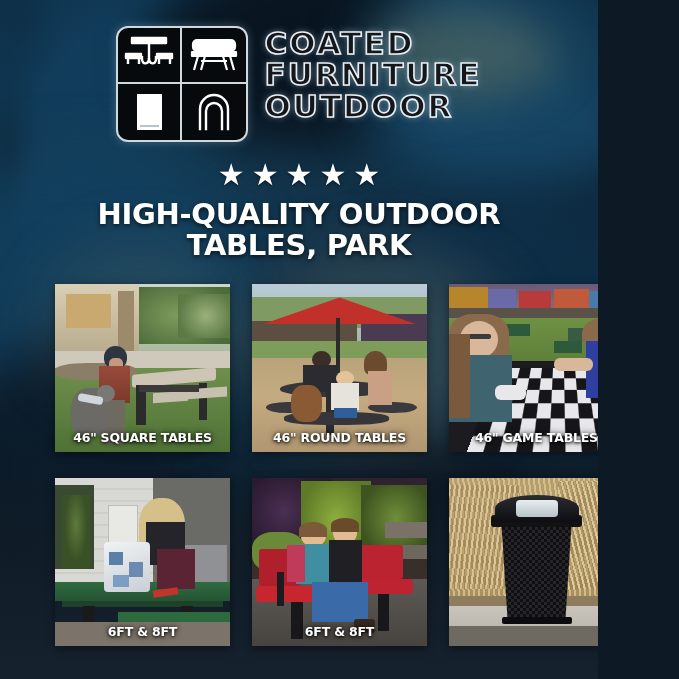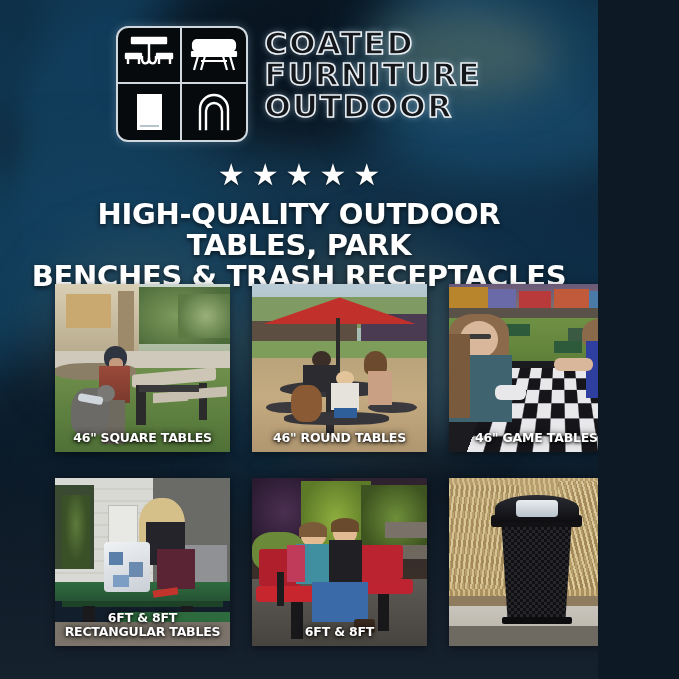--- a/index.html
+++ b/index.html
@@ -198,21 +198,20 @@
     <div class="stars">
       <span class="star">★</span>
       <span class="star">★</span>
       <span class="star">★</span>
       <span class="star">★</span>
       <span class="star">★</span>
     </div>
 
     <div class="headline">
       <span>HIGH-QUALITY OUTDOOR TABLES, PARK</span>
-      <span class="l2">BENCHES &amp; TRASH RECEPTACLES</span>
     </div>
 
     <div class="grid">
 
       <div class="tile">
         <div class="photo">
           <div class="sky" style="height:62%;background:linear-gradient(180deg,#cbd6cf 0%,#b6c4ae 40%,#9dae8b 100%)"></div>
           <div class="obj" style="left:0;top:0;width:48%;height:44%;background:linear-gradient(180deg,#d9cfb4,#b6a98c)"></div>
           <div class="obj" style="left:6%;top:6%;width:26%;height:20%;background:#c9a96f"></div>
           <div class="obj" style="left:36%;top:4%;width:9%;height:38%;background:#9c8a6b"></div>
@@ -333,21 +332,20 @@
           <div class="obj" style="left:58%;top:42%;width:22%;height:24%;background:#5a2434"></div>
 
           <div class="obj" style="left:28%;top:38%;width:26%;height:30%;background:linear-gradient(160deg,#f0f2f4,#c9cfd6);border-radius:4px"></div>
           <div class="obj" style="left:31%;top:44%;width:8%;height:8%;background:#5a7fa8"></div>
           <div class="obj" style="left:42%;top:50%;width:8%;height:9%;background:#6a8ab0"></div>
           <div class="obj" style="left:33%;top:58%;width:9%;height:7%;background:#7d9ec4"></div>
           <div class="obj" style="left:56%;top:66%;width:14%;height:4%;background:#c2342c;transform:rotate(-8deg)"></div>
         </div>
         <div class="cap">
           <span>6FT &amp; 8FT</span>
-          <span>RECTANGULAR TABLES</span>
         </div>
       </div>
 
       <div class="tile">
         <div class="photo">
           <div class="sky" style="height:62%;background:linear-gradient(180deg,#2e2230,#3a3028)"></div>
           <div class="obj" style="left:0;top:0;width:46%;height:40%;background:radial-gradient(50% 60% at 40% 50%,#4a2f52,#2a1a30)"></div>
           <div class="obj" style="left:28%;top:2%;width:40%;height:46%;background:radial-gradient(50% 60% at 50% 50%,#8fae3e,#5d7a28)"></div>
           <div class="obj" style="left:62%;top:4%;width:40%;height:40%;background:radial-gradient(50% 60% at 50% 50%,#6f8f3a,#3e5420)"></div>
           <div class="obj" style="left:0;top:32%;width:30%;height:24%;background:#6a8a3a;border-radius:40%"></div>

